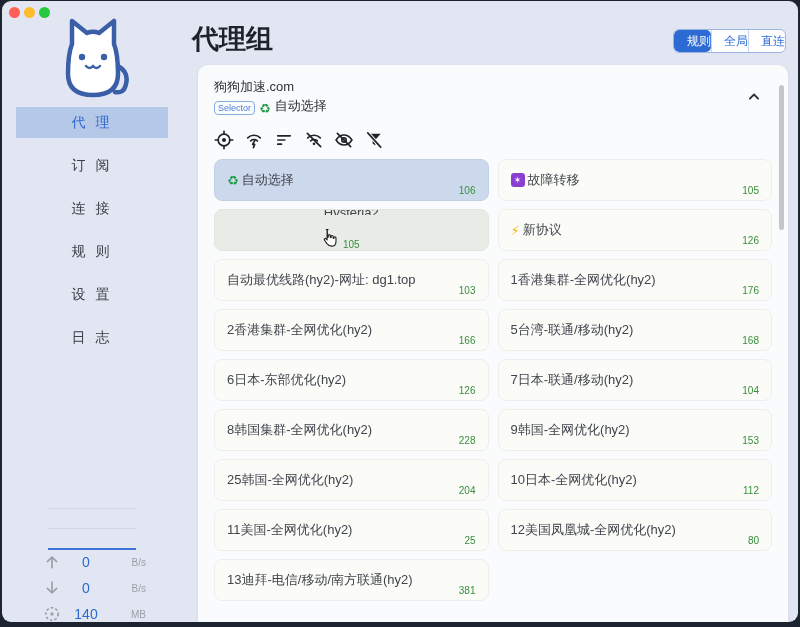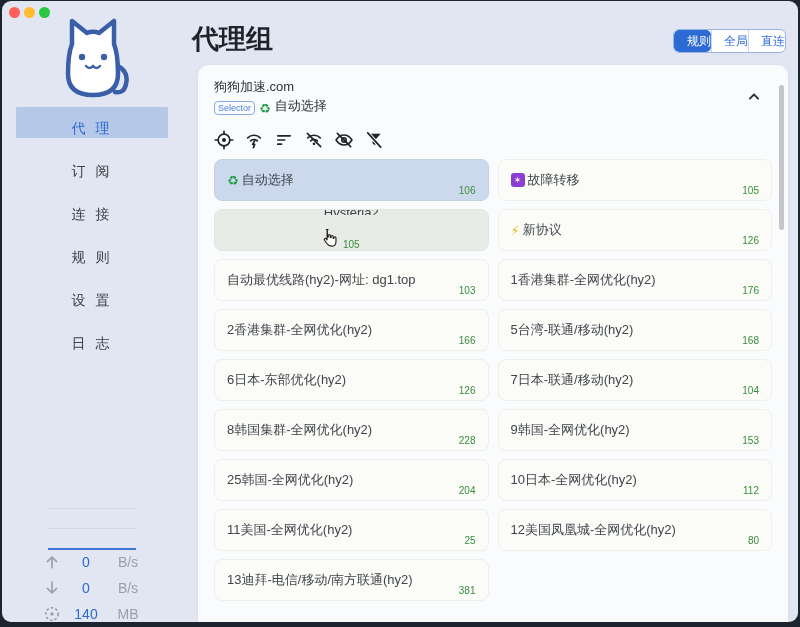--- a/index.html
+++ b/index.html
@@ -11,33 +11,33 @@
 
   
   .traffic { position:absolute; left:7px; top:6px; display:flex; gap:4px; }
   .light { width:11px; height:11px; border-radius:50%; }
   .light.red { background:#ff5f57; } .light.yellow { background:#febc2e; } .light.green { background:#28c840; }
 
   
   .sidebar { position:absolute; left:0; top:0; width:180px; height:100%; }
   .logo { position:absolute; left:55px; top:12px; width:72px; height:90px; }
   .nav { position:absolute; top:106px; left:0; right:0; }
-  .nav-item { height:31px; margin:0 14px 12px 14px; display:flex; align-items:flex-end; justify-content:center;
+  .nav-item { height:31px; margin:0 14px 12px 14px; display:flex; align-items:center; justify-content:center;
               font-size:14px; letter-spacing:3px; color:#3c4048; border-radius:1px; cursor:pointer; }
   .nav-item.active { background:#b6c8e7; color:#2e68cf; }
 
   .mini-chart { position:absolute; left:46px; top:507px; width:88px; }
   .mini-chart .gline { height:1px; background:#d3d7e2; margin-bottom:19px; }
   .mini-chart .bline { height:2px; background:#3f74d8; margin-top:19px; }
 
   .stats { position:absolute; left:40px; top:548px; width:110px; }
   .stat-row { display:grid; grid-template-columns:20px 48px 36px; align-items:center; height:26px; }
   .stat-icon { color:#9aa0a8; display:flex; justify-content:center; }
   .stat-val { color:#2a6bd3; font-size:14px; text-align:center; }
-  .stat-unit { color:#9aa0a8; font-size:14px; text-align:center; }
+  .stat-unit { color:#9aa0a8; font-size:10px; text-align:right; }
 
   
   .page-title { position:absolute; left:190px; top:20px; font-size:27px; font-weight:700; color:#1e222a; }
   .modes { position:absolute; right:12px; top:28px; display:flex; border:1px solid #9ab4e4; border-radius:6px;
            overflow:hidden; background:#fff; height:24px; }
   .mode { width:37px; display:flex; align-items:center; justify-content:flex-end; font-size:12px;
           color:#2d6bd4; cursor:pointer; border-left:1px solid #c8d6ee; }
   .mode:first-child { border-left:none; }
   .mode.active { background:#2d6bd4; color:#fff; border-radius:5px; }
 

